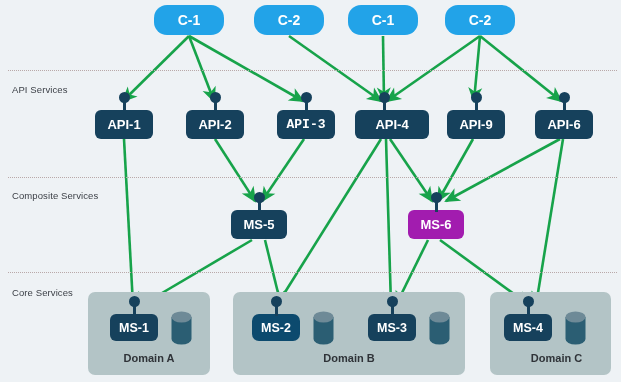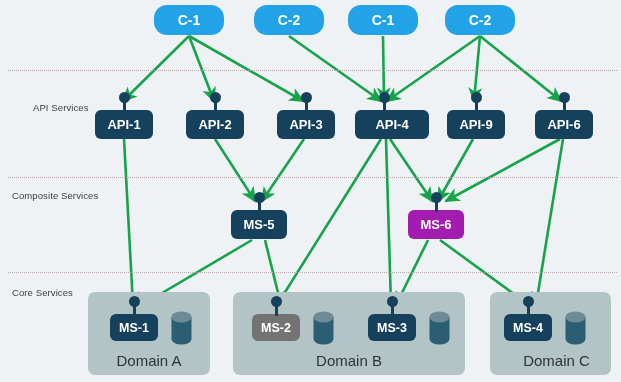--- a/index.html
+++ b/index.html
@@ -24,22 +24,22 @@
   }
   .domain-box{
     position:absolute;
     background:#b3c4c6;
     border-radius:7px;
   }
   .domain-label{
     position:absolute;
     width:100%;
     text-align:center;
-    font-size:15px;
-    font-weight:normal;
+    font-size:11px;
+    font-weight:bold;
     color:#2f3338;
     white-space:nowrap;
   }
   .node{
     position:absolute;
     display:flex;align-items:center;justify-content:center;
     border-radius:6px;
     color:#ffffff;
     font-weight:bold;
     white-space:nowrap;
@@ -108,21 +108,21 @@
         <line x1="440" y1="240" x2="529" y2="305" stroke="#17a34a" stroke-width="2.6" marker-end="url(#ah)"></line>
         <line x1="160" y1="328" x2="169" y2="328" stroke="#17a34a" stroke-width="2.6" marker-end="url(#ah)"></line>
         <line x1="302" y1="328" x2="311" y2="328" stroke="#17a34a" stroke-width="2.6" marker-end="url(#ah)"></line>
         <line x1="418" y1="328" x2="427" y2="328" stroke="#17a34a" stroke-width="2.6" marker-end="url(#ah)"></line>
         <line x1="554" y1="328" x2="563" y2="328" stroke="#17a34a" stroke-width="2.6" marker-end="url(#ah)"></line>
       </g>
   </svg>
 
   <div id="bands">
       <div class="divider" style="top: 70px; border-top-color: rgb(185, 169, 169);"></div>
-      <div class="band-label" style="left: 12px; top: 102px; margin-left: 21px;">API Services</div>
+      <div class="band-label" style="left: 12px; top: 84px;">API Services</div>
       <div class="divider" style="top: 177px; border-top-color: rgb(185, 169, 169);"></div>
       <div class="band-label" style="left: 12px; top: 190px;">Composite Services</div>
       <div class="divider" style="top: 272px; border-top-color: rgb(185, 169, 169);"></div>
       <div class="band-label" style="left: 12px; top: 287px;">Core Services</div>
     </div>
   <div id="domains">
       <div class="domain-box" style="left: 88px; top: 292px; width: 122px; height: 83px; background: rgb(179, 196, 198);"></div>
       <div class="domain-label" style="left: 88px; top: 352px; width: 122px;">Domain A</div>
       <div class="domain-box" style="left: 233px; top: 292px; width: 232px; height: 83px; background: rgb(179, 196, 198);"></div>
       <div class="domain-label" style="left: 233px; top: 352px; width: 232px;">Domain B</div>
@@ -145,21 +145,21 @@
       <div class="node svc" style="left: 95px; top: 110px; width: 58px; background: rgb(22, 65, 92);">
         <span>API-1</span>
       </div>
       <div class="stem" style="left: 122.5px; top: 98px; height: 14px; background: rgb(22, 65, 92);"></div>
       <div class="port" style="left: 118.5px; top: 92px; background: rgb(22, 65, 92);"></div>
       <div class="node svc" style="left: 186px; top: 110px; width: 58px; background: rgb(22, 65, 92);">
         <span>API-2</span>
       </div>
       <div class="stem" style="left: 213.5px; top: 98px; height: 14px; background: rgb(22, 65, 92);"></div>
       <div class="port" style="left: 209.5px; top: 92px; background: rgb(22, 65, 92);"></div>
-      <div class="node svc" style="left: 277px; top: 110px; width: 58px; background: rgb(22, 65, 92);">
+      <div class="node svc" style="left: 277px; top: 110px; width: 58px; background: rgb(22, 65, 92); font-family: Liberation Mono, monospace;">
         <span>API-3</span>
       </div>
       <div class="stem" style="left: 304.5px; top: 98px; height: 14px; background: rgb(22, 65, 92);"></div>
       <div class="port" style="left: 300.5px; top: 92px; background: rgb(22, 65, 92);"></div>
       <div class="node svc" style="left: 355px; top: 110px; width: 74px; background: rgb(22, 65, 92);">
         <span>API-4</span>
       </div>
       <div class="stem" style="left: 382.5px; top: 98px; height: 14px; background: rgb(22, 65, 92);"></div>
       <div class="port" style="left: 378.5px; top: 92px; background: rgb(22, 65, 92);"></div>
       <div class="node svc" style="left: 447px; top: 110px; width: 58px; background: rgb(22, 65, 92);">
@@ -184,21 +184,21 @@
       <div class="port" style="left: 430.5px; top: 192px; background: rgb(22, 65, 92);"></div>
       <div class="node core" style="left: 110px; top: 314px; width: 48px; background: rgb(22, 65, 92);">
         <span>MS-1</span>
       </div>
       <div class="stem" style="left: 132.5px; top: 302px; height: 14px; background: rgb(22, 65, 92);"></div>
       <div class="port" style="left: 128.5px; top: 296px; background: rgb(22, 65, 92);"></div>
       <svg width="21" height="34" viewBox="0 0 21 34" class="db" style="left: 171px; top: 311px; position: absolute;">
         <path d="M0.5,6 L0.5,28 A10,5.5 0 0 0 20.5,28 L20.5,6 Z" fill="#2b5e73"></path>
         <ellipse cx="10.5" cy="6" rx="10" ry="5.5" fill="#6e8a97"></ellipse>
       </svg>
-      <div class="node core" style="left: 252px; top: 314px; width: 48px; background: #737373;">
+      <div class="node core" style="left: 252px; top: 314px; width: 48px; background: #0c4a6e; border-radius: 7px;">
         <span>MS-2</span>
       </div>
       <div class="stem" style="left: 274.5px; top: 302px; height: 14px; background: rgb(22, 65, 92);"></div>
       <div class="port" style="left: 270.5px; top: 296px; background: rgb(22, 65, 92);"></div>
       <svg width="21" height="34" viewBox="0 0 21 34" class="db" style="left: 313px; top: 311px; position: absolute;">
         <path d="M0.5,6 L0.5,28 A10,5.5 0 0 0 20.5,28 L20.5,6 Z" fill="#2b5e73"></path>
         <ellipse cx="10.5" cy="6" rx="10" ry="5.5" fill="#6e8a97"></ellipse>
       </svg>
       <div class="node core" style="left: 368px; top: 314px; width: 48px; background: rgb(22, 65, 92);">
         <span>MS-3</span>

